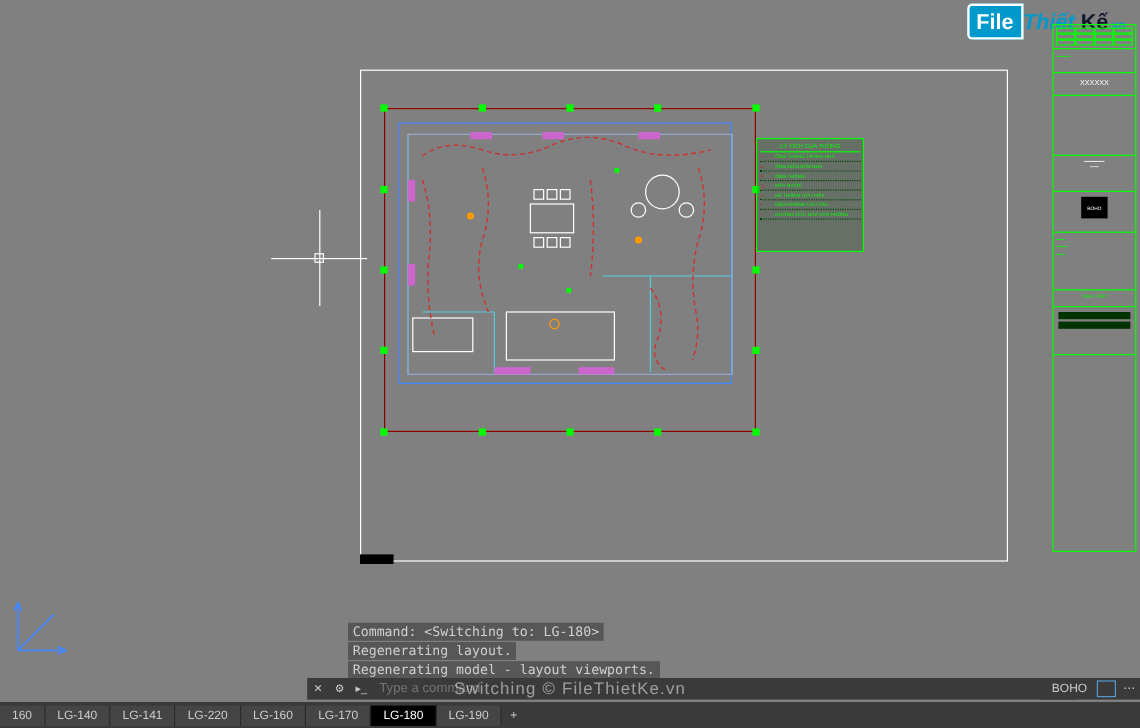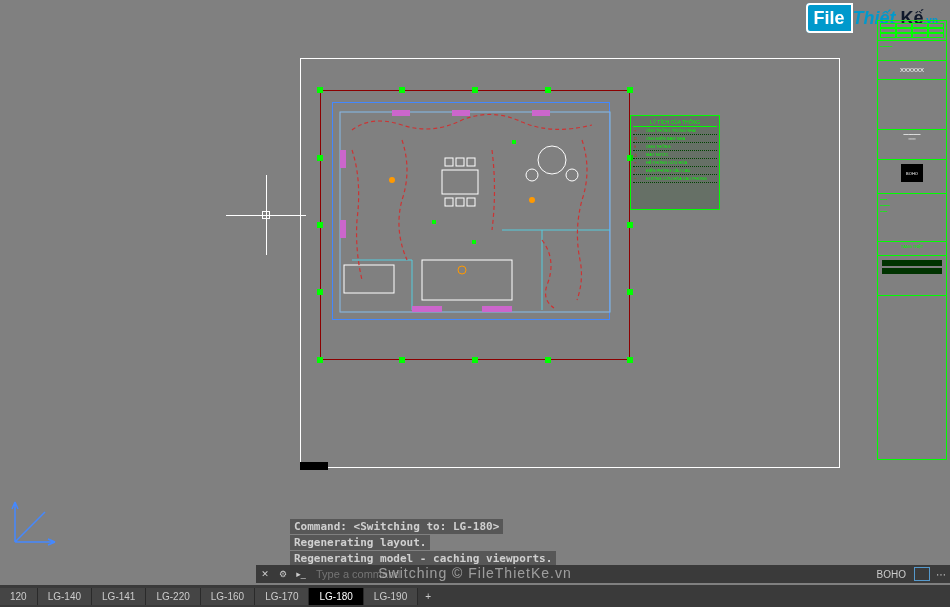--- a/index.html
+++ b/index.html
@@ -188,21 +188,20 @@
   width: 500px;
   font-family: 'Consolas', monospace;
   font-size: 11px;
   color: #d0d0d0;
 }
 .command-line {
   background: rgba(60,60,60,0.6);
   padding: 1px 4px;
   margin-bottom: 1px;
   display: inline-block;
-  font-weight: bold;
 }
 .command-input-bar {
   position: absolute;
   left: 256px;
   bottom: 24px;
   height: 18px;
   width: 640px;
   background: #3a3a3a;
   display: flex;
   align-items: center;
@@ -433,38 +432,38 @@
   <div class="crosshair-box"></div>
 </div>
 
 <svg class="ucs-icon" viewBox="0 0 50 50">
   <path d="M 5 45 L 5 5 L 8 12 M 5 5 L 2 12 M 5 45 L 45 45 L 38 42 M 45 45 L 38 48 M 5 45 L 35 15" fill="none" stroke="#4488ff" stroke-width="1.5"></path>
 </svg>
 
 <div class="command-area">
   <div><span class="command-line">Command:  &lt;Switching to: LG-180&gt;</span></div>
   <div><span class="command-line">Regenerating layout.</span></div>
-  <div><span class="command-line">Regenerating model - caching viewports.</span></div>
+  <div><span class="command-line">Regenerating model - layout viewports.</span></div>
 </div>
 
 <div class="command-input-bar">
   <div class="cmd-btn">✕</div>
   <div class="cmd-btn">⚙</div>
   <div class="cmd-btn">▸_</div>
   <input class="cmd-input" placeholder="Type a command" style="">
 </div>
 
 <div class="status-bar-right">
   <span class="status-label">BOHO</span>
   <div class="status-icon"></div>
   <span style="color:#ccc;padding-left:4px">⋯</span>
 </div>
 
 <div class="layout-tabs">
-  <div class="tab">120</div>
+  <div class="tab">160</div>
   <div class="tab">LG-140</div>
   <div class="tab">LG-141</div>
   <div class="tab">LG-220</div>
   <div class="tab">LG-160</div>
   <div class="tab">LG-170</div>
   <div class="tab active">LG-180</div>
   <div class="tab">LG-190</div>
   <div class="tab-add">+</div>
 </div>
 

